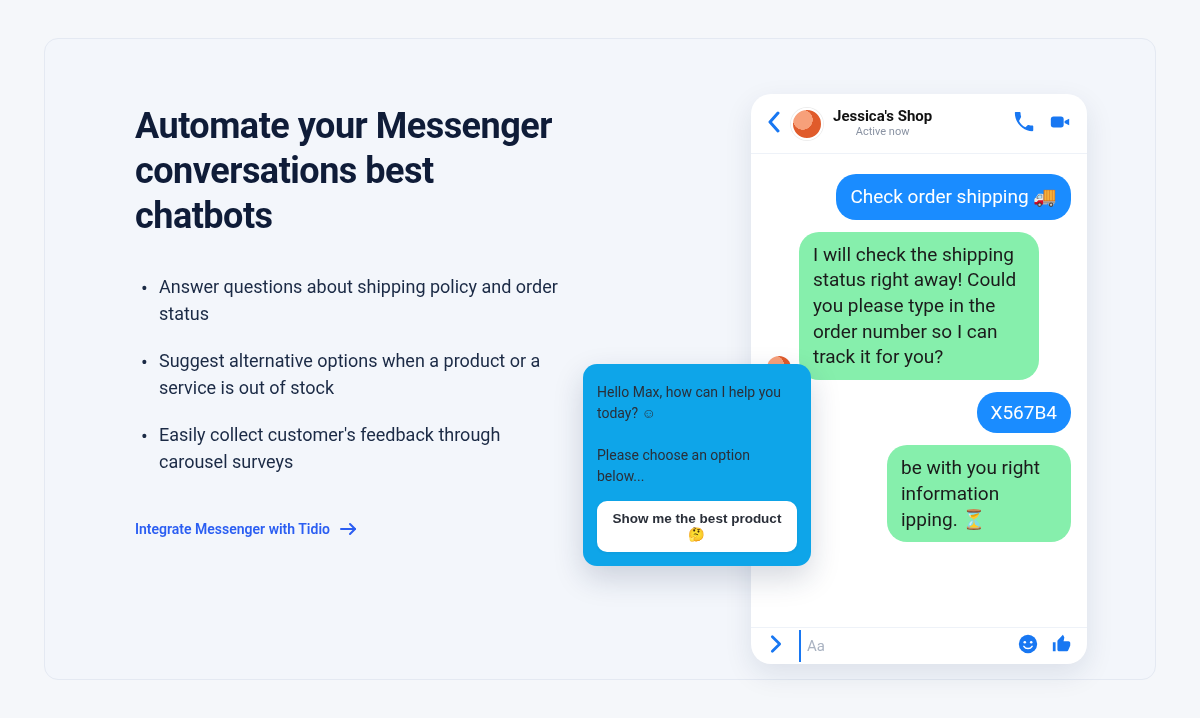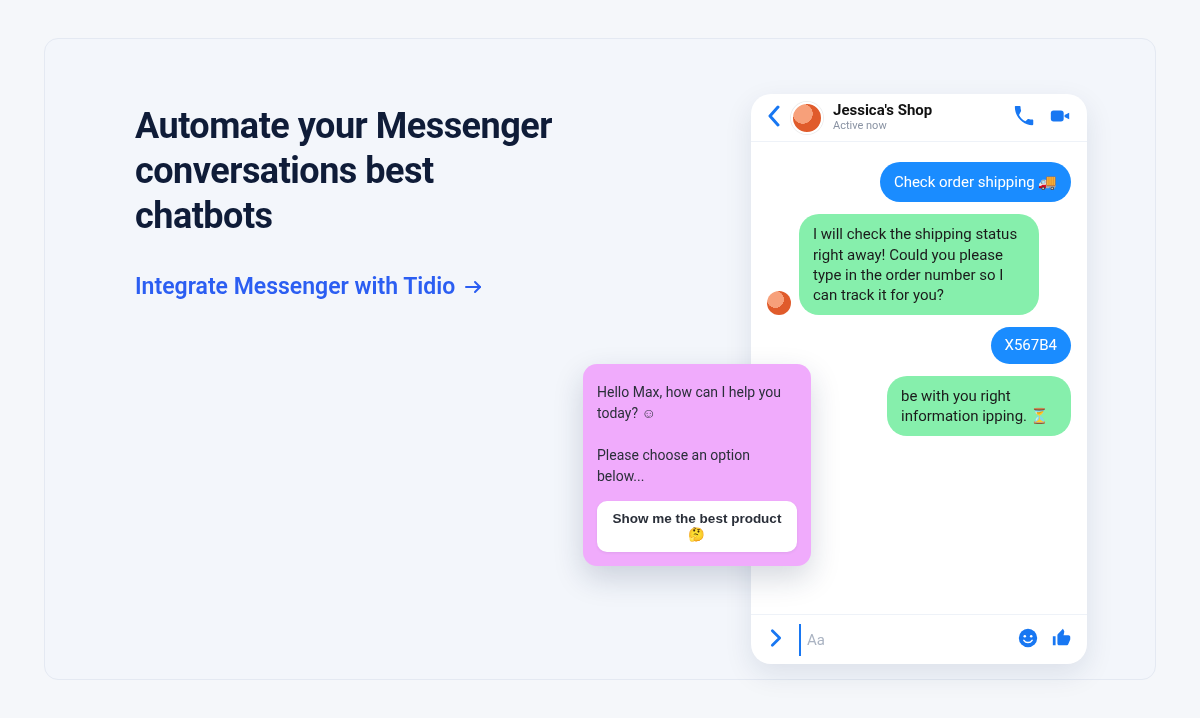--- a/index.html
+++ b/index.html
@@ -52,21 +52,21 @@
     left: 6px;
     top: 0;
     color: #1b2a45;
     font-size: 20px;
   }
   .cta {
     display: inline-flex;
     align-items: center;
     color: #2b5ef2;
     font-weight: 600;
-    font-size: 23px;
+    font-size: 14px;
     cursor: pointer;
     gap: 10px;
   }
   .cta svg { width: 18px; height: 14px; }
 
   
   .scene {
     position: relative;
     flex: 1;
     height: 100%;
@@ -80,49 +80,49 @@
     width: 336px;
     height: 570px;
     background: #ffffff;
     border-radius: 20px;
     box-shadow: 0 10px 28px rgba(20,40,80,0.10);
     overflow: hidden;
     display: flex;
     flex-direction: column;
   }
   .phone-header {
-    height: 48px;
+    height: 60px;
     display: flex;
     align-items: center;
     padding: 0 16px;
     border-bottom: 1px solid #eef2f8;
     gap: 10px;
   }
   .back-ico { color: #1877f2; }
   .back-ico svg { width: 14px; height: 22px; }
   .avatar {
     width: 32px; height: 32px; border-radius: 50%;
     background: radial-gradient(circle at 35% 35%, #f7a07a 0 38%, #e05b2b 39% 100%);
     border: 2px solid #fff;
     box-shadow: 0 0 0 1px #eee;
     flex-shrink: 0;
   }
   .shop-name { font-weight: 700; font-size: 15px; color: #111; line-height: 1.05; }
-  .status    { font-size: 11px; color: #8a93a3; }
+  .status    { font-size: 11px; color: #8a93a3; text-align: center; }
   .hdr-icons { margin-left: auto; display: flex; gap: 14px; color:#1877f2; }
   .hdr-icons svg { width: 22px; height: 22px; }
 
   .messages {
     flex: 1;
     padding: 20px 16px 8px;
     display: flex;
     flex-direction: column;
     gap: 12px;
     overflow: hidden;
-    font-size: 15px;
+    font-size: 19px;
   }
   .row { display: flex; align-items: flex-end; gap: 8px; }
   .row.right { justify-content: flex-end; }
   .row.left-row { justify-content: flex-start; }
   .mini-avatar {
     width: 24px; height: 24px; border-radius: 50%;
     background: radial-gradient(circle at 35% 35%, #f7a07a 0 38%, #e05b2b 39% 100%);
     flex-shrink: 0;
   }
   .bubble {
@@ -130,21 +130,21 @@
     padding: 10px 14px;
     border-radius: 20px;
     line-height: 1.35;
   }
   .bubble.blue { background: #1a8cff; color: #fff; }
   .bubble.grey { background: #86efac; color: #1b1b1b; }
   .bubble.indent { margin-left: 32px; }
   .bubble.small { padding: 8px 14px; }
 
   .input-bar {
-    height: 50px;
+    height: 37px;
     border-top: 1px solid #eef2f8;
     display: flex;
     align-items: center;
     padding: 0 14px;
     gap: 12px;
     color: #1877f2;
   }
   .input-bar svg { width: 22px; height: 22px; }
   .input-field {
     flex: 1;
@@ -156,21 +156,21 @@
     color: #aab3c2;
     font-size: 15px;
   }
 
   
   .bot-card {
     position: absolute;
     left: 18px;
     top: 270px;
     width: 228px;
-    background: #f0abfc;
+    background: #0ea5e9;
     border-radius: 14px;
     box-shadow: 0 12px 30px rgba(20,40,80,0.18);
     padding: 18px 14px 14px;
     z-index: 5;
   }
   .bot-text {
     font-size: 14px;
     color: #2a2f39;
     line-height: 1.5;
     margin-bottom: 14px;
@@ -192,20 +192,25 @@
   }
   .opt-btn:last-child { margin-bottom: 0; }
 </style>
 </head>
 <body>
 
 <div class="card">
 
   <div class="left">
     <h1>Automate your Messenger conversations best chatbots</h1>
+    <ul class="bullets">
+      <li>Answer questions about shipping policy and order status</li>
+      <li>Suggest alternative options when a product or a service is out of stock</li>
+      <li>Easily collect customer's feedback through carousel surveys</li>
+    </ul>
     <a class="cta">
       <span>Integrate Messenger with Tidio</span>
       <svg viewBox="0 0 18 14" fill="none" stroke="#2b5ef2" stroke-width="2" stroke-linecap="round" stroke-linejoin="round">
           <line x1="1" y1="7" x2="15" y2="7"></line>
           <polyline points="10 2 15 7 10 12"></polyline>
         </svg>
     </a>
   </div>
 
   <div class="scene">

